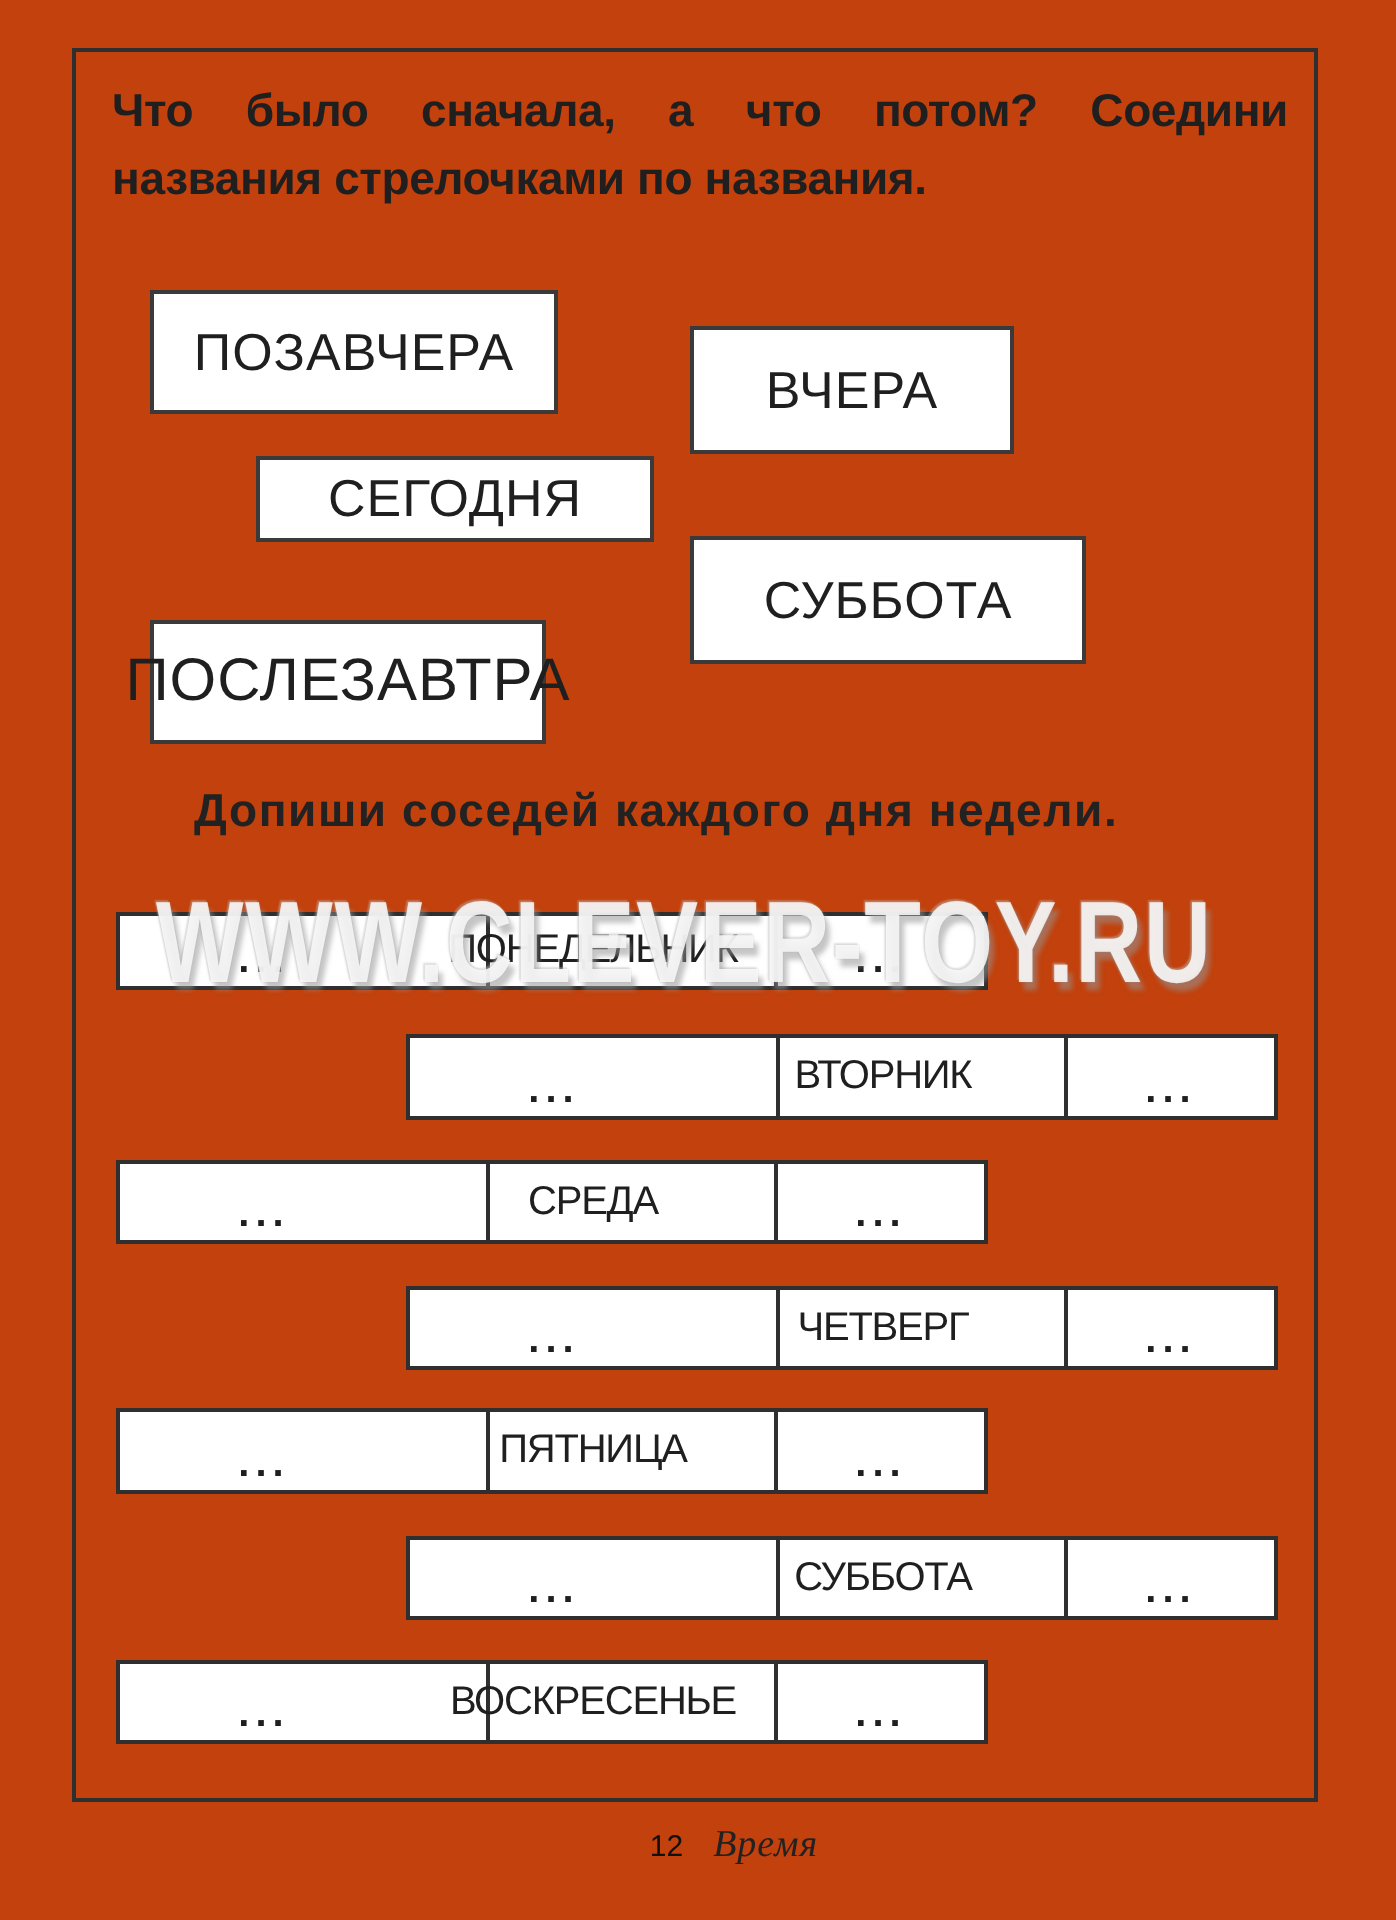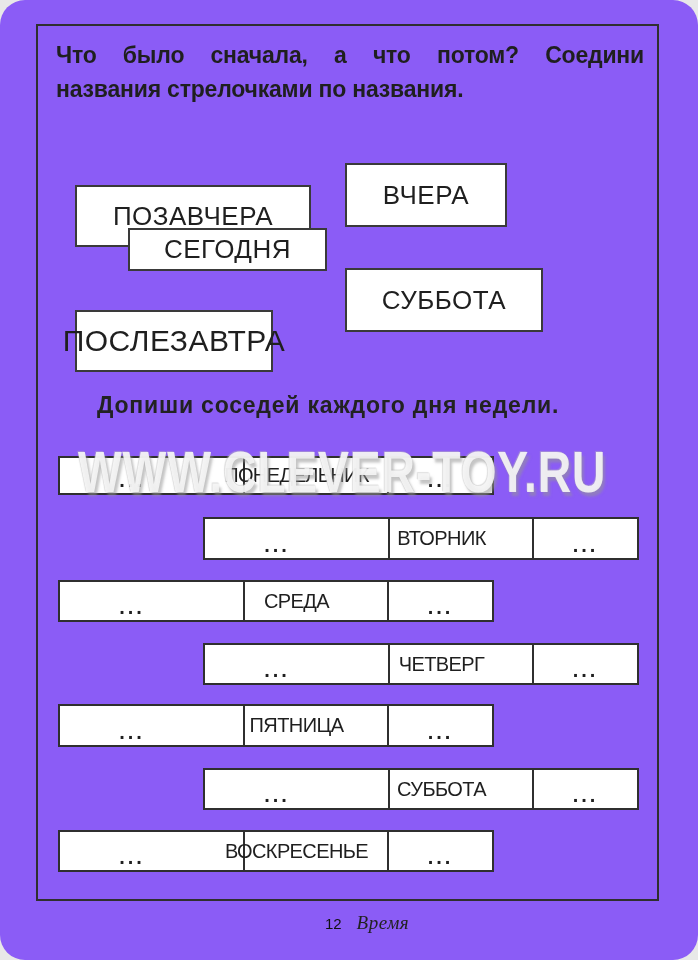--- a/index.html
+++ b/index.html
@@ -1,33 +1,33 @@
 <!DOCTYPE html>
 <html><head>
 <meta charset="utf-8">
 <style>
   html,body{margin:0;padding:0;background:#e8e8e8;}
   .sheet{
-    position:relative;width:698px;height:960px;background:#8b5cf6;
-    overflow:hidden;font-family:"Liberation Sans",sans-serif;color:#1f1f1f;border-radius:25px;
+    position:relative;width:698px;height:960px;background:#c2410c;
+    overflow:hidden;font-family:"Liberation Sans",sans-serif;color:#1f1f1f;
   }
   .page-border{
     position:absolute;left:36px;top:24px;width:619px;height:873px;
     border:2px solid #2f2f2f;background:transparent;
   }
   
   .title{position:absolute;left:56px;top:38px;width:588px;
     font-size:23px;font-weight:bold;line-height:34px;color:#1f1f1f;letter-spacing:-0.2px;}
   .title .l1{text-align:justify;text-align-last:justify;}
   .title .l2{text-align:left;}
   
   .wb{position:absolute;border:2px solid #3a3a3a;background:#fff;
     display:flex;align-items:center;justify-content:center;
     font-size:26px;letter-spacing:0.5px;white-space:nowrap;box-sizing:border-box;}
-  .wb1{left:75px;top:145px;width:236px;height:62px;margin-top:40px;}
+  .wb1{left:75px;top:145px;width:204px;height:62px;}
   .wb2{left:345px;top:163px;width:162px;height:64px;}
   .wb3{left:128px;top:228px;width:199px;height:43px;}
   .wb4{left:345px;top:268px;width:198px;height:64px;}
   .wb5{left:75px;top:310px;width:198px;height:62px;font-size:30px;}
   
   .instr2{position:absolute;left:97px;top:392px;font-size:23px;font-weight:bold;
     letter-spacing:0.8px;color:#222;}
   
   .row{position:absolute;display:grid;grid-template-columns:repeat(3,1fr);
     border:2px solid #2f2f2f;background:#fff;box-sizing:border-box;}

